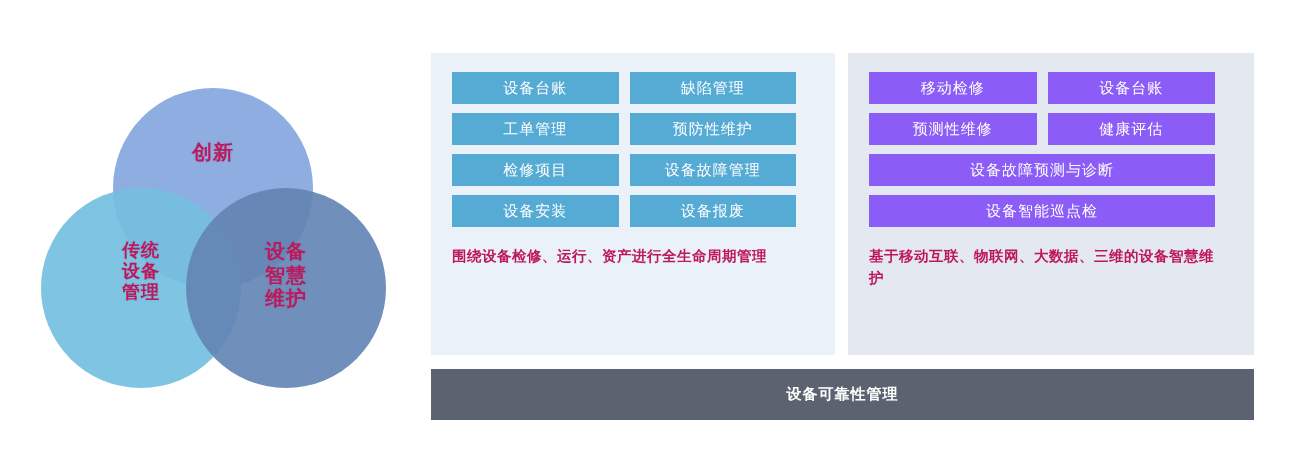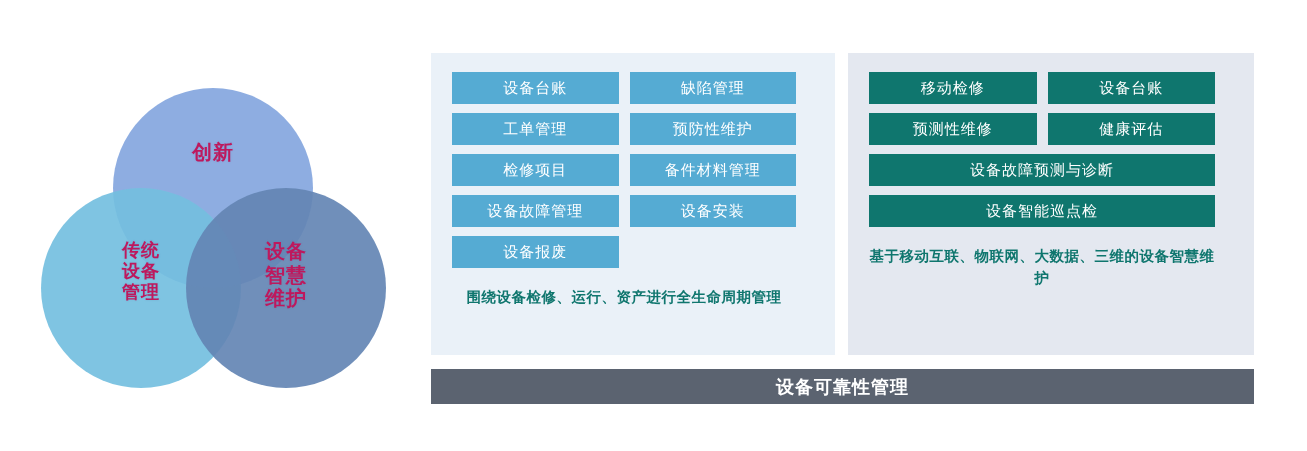--- a/index.html
+++ b/index.html
@@ -52,42 +52,41 @@
     line-height:32px;
     text-align:center;
     color:#ffffff;
     font-size:15px;
     letter-spacing:1px;
     font-weight:400;
     white-space:nowrap;
     overflow:hidden;
   }
   .panel-left .cell{background:#55abd3;}
-  .panel-right .cell{background:#0f766e;}
+  .panel-right .cell{background:#8b5cf6;}
   .cell.half{width:calc(50% - 5.5px);}
   .cell.full{width:100%;}
 
   .panel-caption{
     margin-top:18px;
-    text-align:center;
-    color:#0f766e;
+    color:#be185d;
     font-size:14.5px;
     font-weight:bold;
     line-height:1.55;
     letter-spacing:.5px;
   }
 
   
   .bottom-bar{
     position:absolute;
     left:431px;top:369px;
-    width:823px;height:35px;
+    width:823px;height:51px;
     background:#5b6370;
     color:#ffffff;
-    font-size:18px;
+    font-size:15px;
     font-weight:bold;
     letter-spacing:1px;
     display:flex;
     align-items:center;
     justify-content:center;
   }
 </style>
 </head>
 <body>
 
@@ -110,21 +109,20 @@
 维护</div>
   </div>
 
   <div class="panel panel-left">
     <div class="grid">
         <div class="cell half">设备台账</div>
         <div class="cell half">缺陷管理</div>
         <div class="cell half">工单管理</div>
         <div class="cell half">预防性维护</div>
         <div class="cell half">检修项目</div>
-        <div class="cell half">备件材料管理</div>
         <div class="cell half">设备故障管理</div>
         <div class="cell half">设备安装</div>
         <div class="cell half">设备报废</div>
       </div>
     <div class="panel-caption">围绕设备检修、运行、资产进行全生命周期管理</div>
   </div>
 
   <div class="panel panel-right">
     <div class="grid">
         <div class="cell half">移动检修</div>

